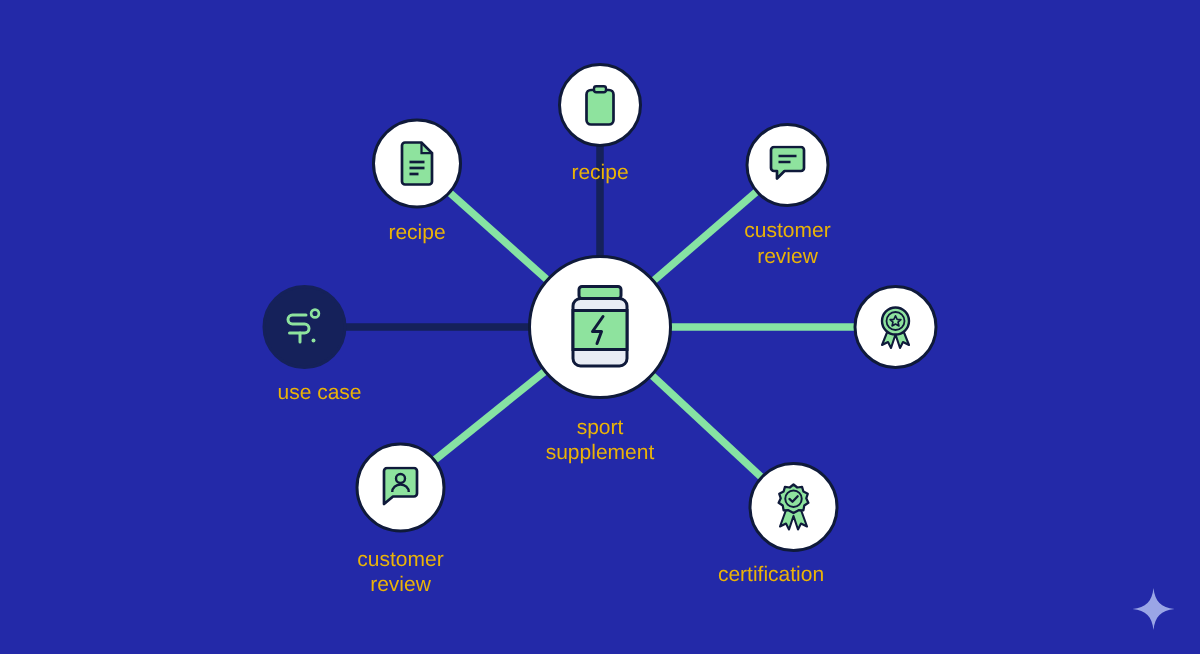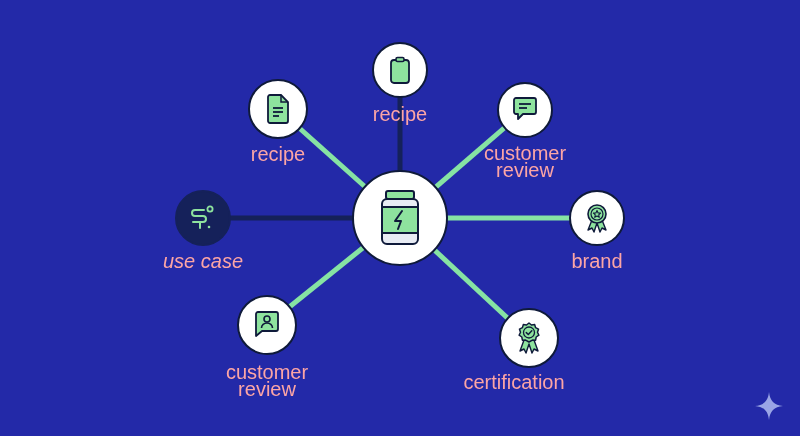--- a/index.html
+++ b/index.html
@@ -13,21 +13,21 @@
   svg.connectors { position: absolute; left: 0; top: 0; }
   .node {
     position: absolute; border-radius: 50%;
     background: #ffffff; border: 2px solid #0f1a3a;
     box-sizing: border-box;
     display: flex; align-items: center; justify-content: center;
   }
   .node.dark { background: #15215a; border-color: #15215a; }
   .node svg { display: block; }
   .label {
-    position: absolute; color: #fca5a5; font-size: 20px; line-height: 17px;
+    position: absolute; color: #eab308; font-size: 14px; line-height: 17px;
     text-align: center; width: 140px; white-space: pre-line;
   }
   .sparkle { position: absolute; left: 754px; top: 391px; }
 </style>
 </head>
 <body>
 
 <div id="stage">
   <svg class="connectors" width="800" height="436">
     <line x1="400" y1="218" x2="278" y2="109" stroke="#86e3a3" stroke-width="5"></line>
@@ -40,20 +40,22 @@
   </svg>
 
   <div class="node" style="left:352px;top:170px;width:96px;height:96px;">
     <svg width="40" height="56" viewBox="0 0 40 56">
       <rect x="6" y="1" width="28" height="8" rx="2" fill="#8ee39e" stroke="#0f1a3a" stroke-width="2"></rect>
       <rect x="2" y="9" width="36" height="45" rx="5" fill="#e8ecf4" stroke="#0f1a3a" stroke-width="2"></rect>
       <rect x="2" y="17" width="36" height="26" fill="#8ee39e" stroke="#0f1a3a" stroke-width="2"></rect>
       <path d="M22 21 L15 31 L21 31 L18 39" fill="none" stroke="#0f1a3a" stroke-width="2" stroke-linejoin="round" stroke-linecap="round"></path>
     </svg>
   </div>
+  <div class="label" style="left:340px;top:276px;width:120px;">sport
+supplement</div>
 
   <div class="node" style="left:248px;top:79px;width:60px;height:60px;">
     <svg width="24" height="30" viewBox="0 0 24 30">
       <path d="M2 3 a2 2 0 0 1 2-2 H15 L22 8 V27 a2 2 0 0 1 -2 2 H4 a2 2 0 0 1 -2-2 Z" fill="#8ee39e" stroke="#0f1a3a" stroke-width="1.8"></path>
       <path d="M15 1 V8 H22" fill="none" stroke="#0f1a3a" stroke-width="1.5"></path>
       <line x1="7" y1="14" x2="17" y2="14" stroke="#0f1a3a" stroke-width="1.8"></line>
       <line x1="7" y1="18" x2="17" y2="18" stroke="#0f1a3a" stroke-width="1.8"></line>
       <line x1="7" y1="22" x2="13" y2="22" stroke="#0f1a3a" stroke-width="1.8"></line>
     </svg>
   </div>
@@ -78,31 +80,30 @@
 review</div>
 
   <div class="node dark" style="left:175px;top:190px;width:56px;height:56px;">
     <svg width="28" height="28" viewBox="0 0 28 28">
       <circle cx="21" cy="5" r="2.6" fill="none" stroke="#8ee39e" stroke-width="1.8"></circle>
       <path d="M15 6 H6 a3 3 0 0 0 0 6 H14 a3 3 0 0 1 0 6 H4" fill="none" stroke="#8ee39e" stroke-width="2" stroke-linecap="round"></path>
       <path d="M11 18 V24" fill="none" stroke="#8ee39e" stroke-width="2" stroke-linecap="round"></path>
       <circle cx="20" cy="23" r="1.3" fill="#8ee39e"></circle>
     </svg>
   </div>
-  <div class="label" style="left:133px;top:253px;font-style:italic;">use case</div>
+  <div class="label" style="left:143px;top:253px;">use case</div>
 
   <div class="node" style="left:569px;top:190px;width:56px;height:56px;">
     <svg width="24" height="30" viewBox="0 0 24 30">
       <path d="M7 17 L3 27 L7 25 L9 29 L12 20 L15 29 L17 25 L21 27 L17 17 Z" fill="#8ee39e" stroke="#0f1a3a" stroke-width="1.4" stroke-linejoin="round"></path>
       <circle cx="12" cy="11" r="9" fill="#8ee39e" stroke="#0f1a3a" stroke-width="1.6"></circle>
       <circle cx="12" cy="11" r="6" fill="#8ee39e" stroke="#0f1a3a" stroke-width="1.2"></circle>
       <path d="M12 7.5 L13.1 9.9 L15.6 10.1 L13.7 11.8 L14.3 14.3 L12 13 L9.7 14.3 L10.3 11.8 L8.4 10.1 L10.9 9.9 Z" fill="none" stroke="#0f1a3a" stroke-width="1.1" stroke-linejoin="round"></path>
     </svg>
   </div>
-  <div class="label" style="left:527px;top:253px;">brand</div>
 
   <div class="node" style="left:237px;top:295px;width:60px;height:60px;">
     <svg width="28" height="28" viewBox="0 0 28 28">
       <path d="M3 3 a2 2 0 0 1 2-2 H23 a2 2 0 0 1 2 2 V18 a2 2 0 0 1 -2 2 H9 L3 25 Z" fill="#8ee39e" stroke="#0f1a3a" stroke-width="1.8" stroke-linejoin="round"></path>
       <circle cx="14" cy="8" r="3" fill="none" stroke="#0f1a3a" stroke-width="1.6"></circle>
       <path d="M8.5 17 a5.5 5 0 0 1 11 0" fill="none" stroke="#0f1a3a" stroke-width="1.6"></path>
     </svg>
   </div>
   <div class="label" style="left:197px;top:364px;">customer
 review</div>

